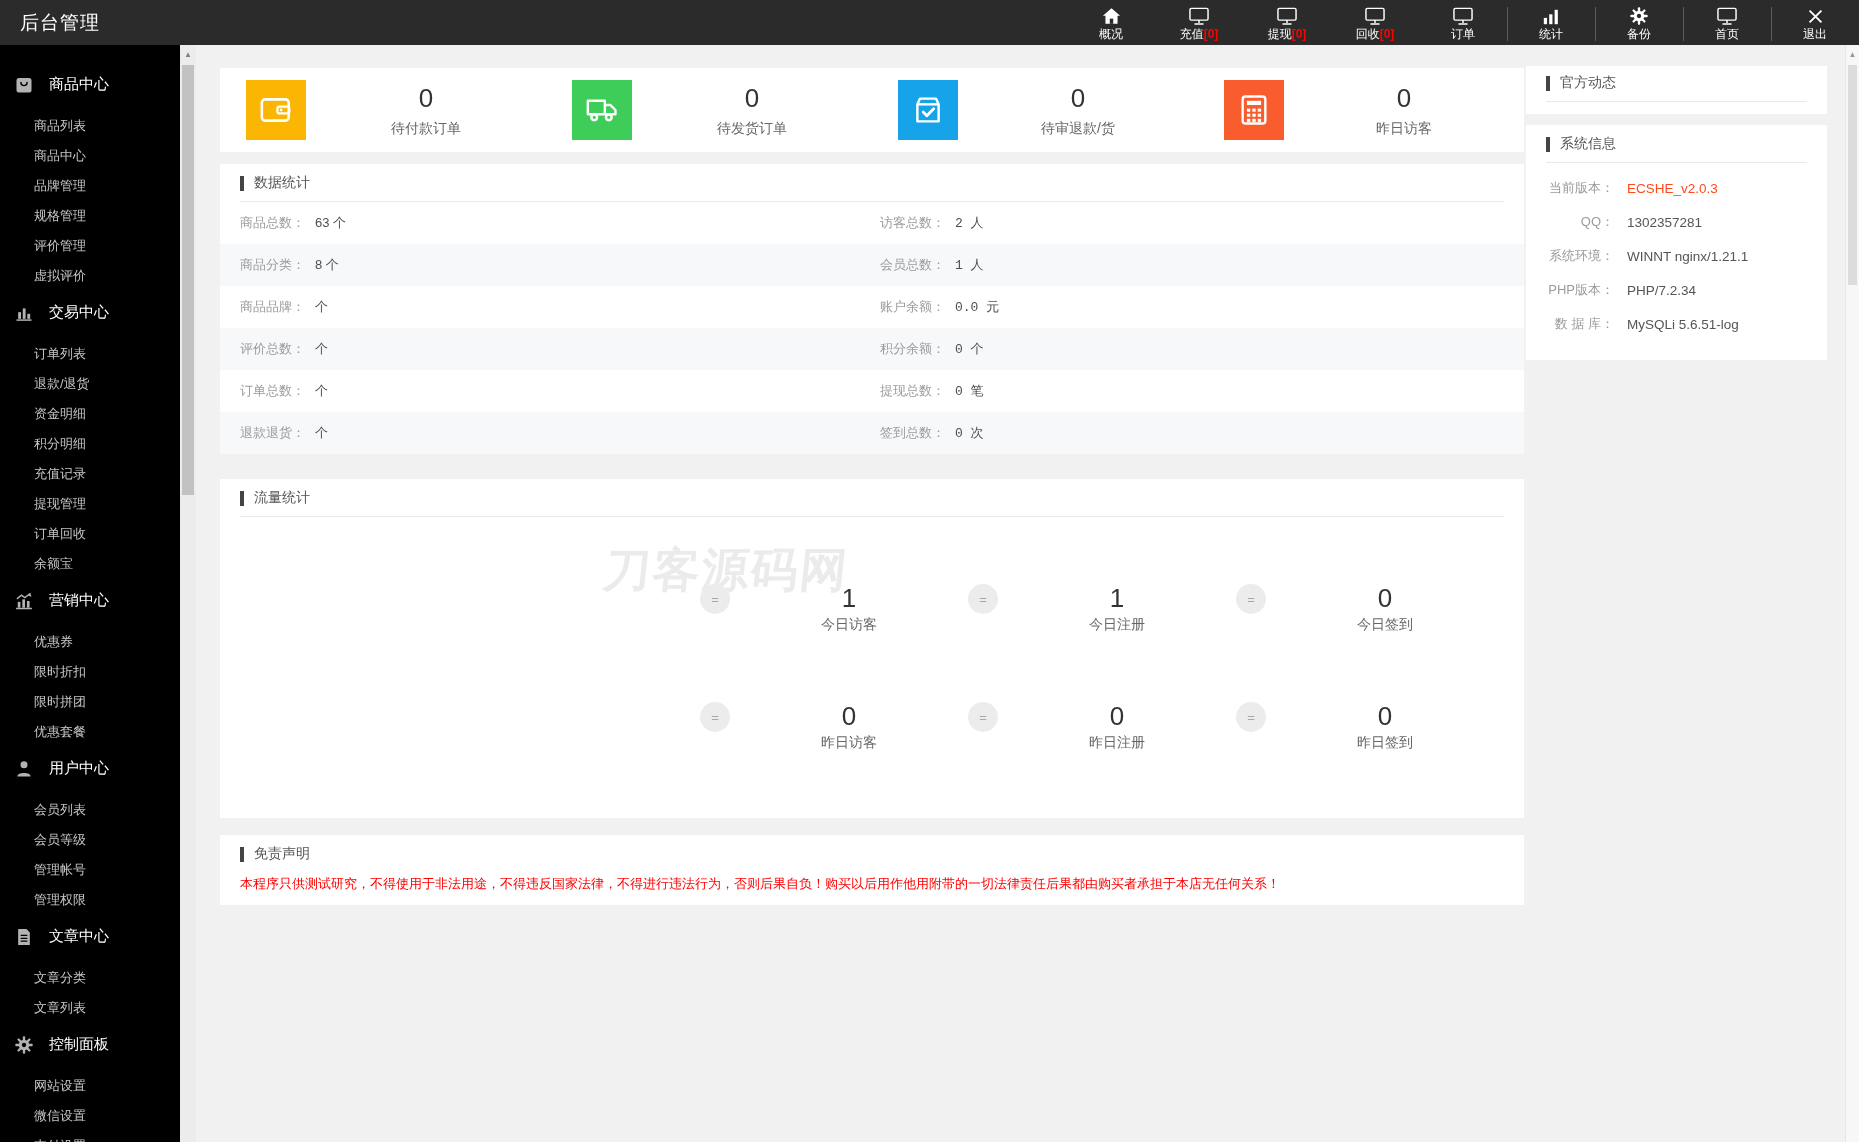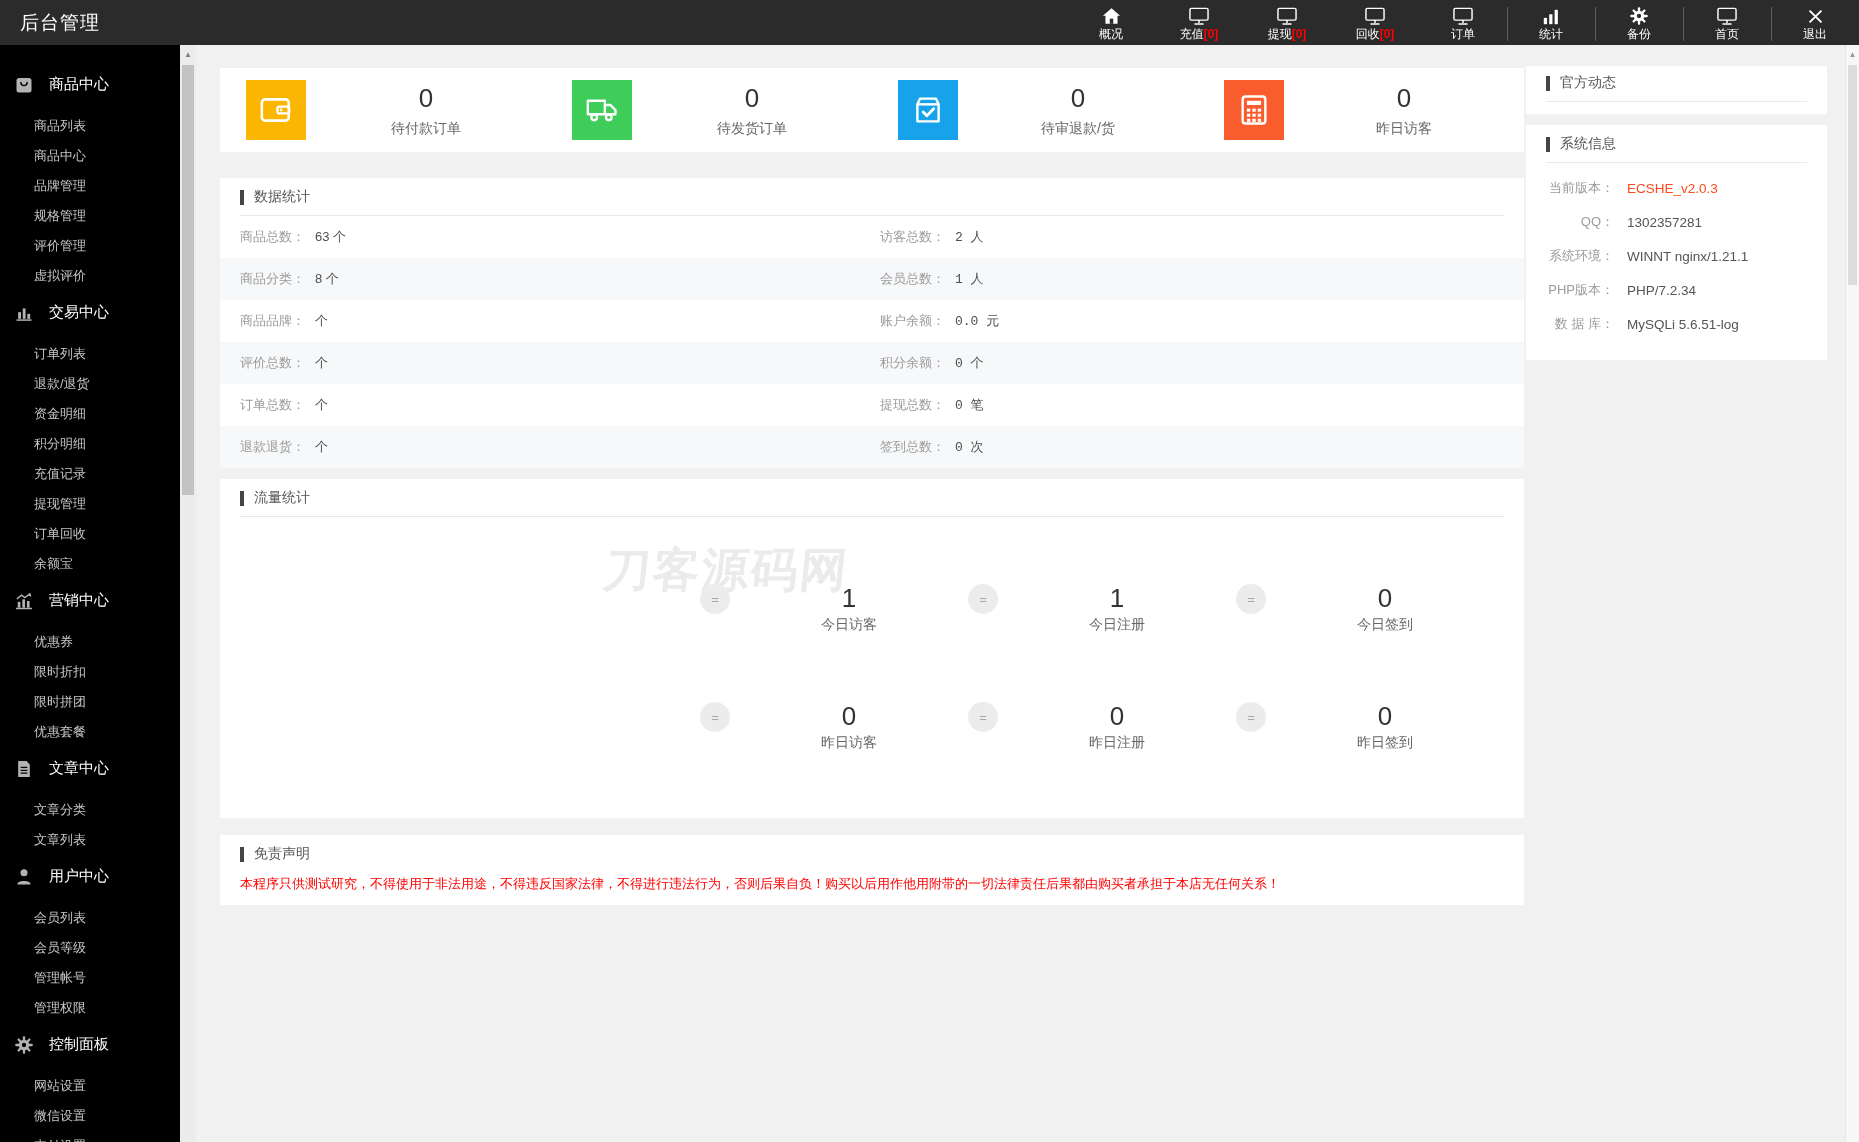--- a/index.html
+++ b/index.html
@@ -41,21 +41,21 @@
 
   
   .cards-row { position:absolute; left:220px; top:68px; width:1304px; height:84px; background:#fff; display:flex; }
   .scard { flex:1; display:flex; align-items:center; cursor:pointer; }
   .sicon { width:60px; height:60px; margin-left:26px; display:flex; align-items:center; justify-content:center; flex:none; }
   .sinfo { flex:1; text-align:center; }
   .snum { font-size:26px; color:#333; }
   .slab { font-size:14px; color:#666; margin-top:6px; }
 
   
-  .card-stats { left:220px; top:178px; width:1304px; height:289px; }
+  .card-stats { left:220px; top:164px; width:1304px; height:289px; }
   .ds-rows { margin-top:0; }
   .ds-row { height:42px; display:flex; align-items:center; }
   .ds-row:nth-child(even) { background:#f7f8fa; }
   .half { width:50%; display:flex; align-items:center; }
   .half.l { padding-left:20px; }
   .half.r { padding-left:8px;font-family:Liberation Mono, monospace; }
   .lbl { color:#9b9b9b; font-size:13px; }
   .val { color:#4f4f4f; font-size:13px; margin-left:10px; }
 
   
@@ -252,40 +252,40 @@
       <span>营销中心</span>
     </div>
     <div class="s-item">优惠券</div>
     <div class="s-item">限时折扣</div>
     <div class="s-item">限时拼团</div>
     <div class="s-item">优惠套餐</div>
   </div>
   <div class="sec">
     <div class="sec-h">
       <svg viewBox="0 0 24 24">
-          <path d="M5 2.5h10l4 4v15H5Z" fill="#b3b3b3"></path>
-          <path d="M8 10h8M8 13.5h8M8 17h8" stroke="#000" stroke-width="1.5"></path>
-        </svg>
-      <span>文章中心</span>
-    </div>
-    <div class="s-item">文章分类</div>
-    <div class="s-item">文章列表</div>
-  </div>
-  <div class="sec">
-    <div class="sec-h">
-      <svg viewBox="0 0 24 24">
           <circle cx="12" cy="7" r="4.2" fill="#b3b3b3"></circle>
           <path d="M4 21c0-5.6 16-5.6 16 0Z" fill="#b3b3b3"></path>
         </svg>
       <span>用户中心</span>
     </div>
     <div class="s-item">会员列表</div>
     <div class="s-item">会员等级</div>
     <div class="s-item">管理帐号</div>
     <div class="s-item">管理权限</div>
+  </div>
+  <div class="sec">
+    <div class="sec-h">
+      <svg viewBox="0 0 24 24">
+          <path d="M5 2.5h10l4 4v15H5Z" fill="#b3b3b3"></path>
+          <path d="M8 10h8M8 13.5h8M8 17h8" stroke="#000" stroke-width="1.5"></path>
+        </svg>
+      <span>文章中心</span>
+    </div>
+    <div class="s-item">文章分类</div>
+    <div class="s-item">文章列表</div>
   </div>
   <div class="sec">
     <div class="sec-h">
       <svg viewBox="0 0 24 24">
           <g fill="#b3b3b3">
             <rect x="10.6" y="1.5" width="2.8" height="21" rx="1.2"></rect>
             <rect x="10.6" y="1.5" width="2.8" height="21" rx="1.2" transform="rotate(45 12 12)"></rect>
             <rect x="10.6" y="1.5" width="2.8" height="21" rx="1.2" transform="rotate(90 12 12)"></rect>
             <rect x="10.6" y="1.5" width="2.8" height="21" rx="1.2" transform="rotate(135 12 12)"></rect>
             <circle cx="12" cy="12" r="6.3"></circle>

